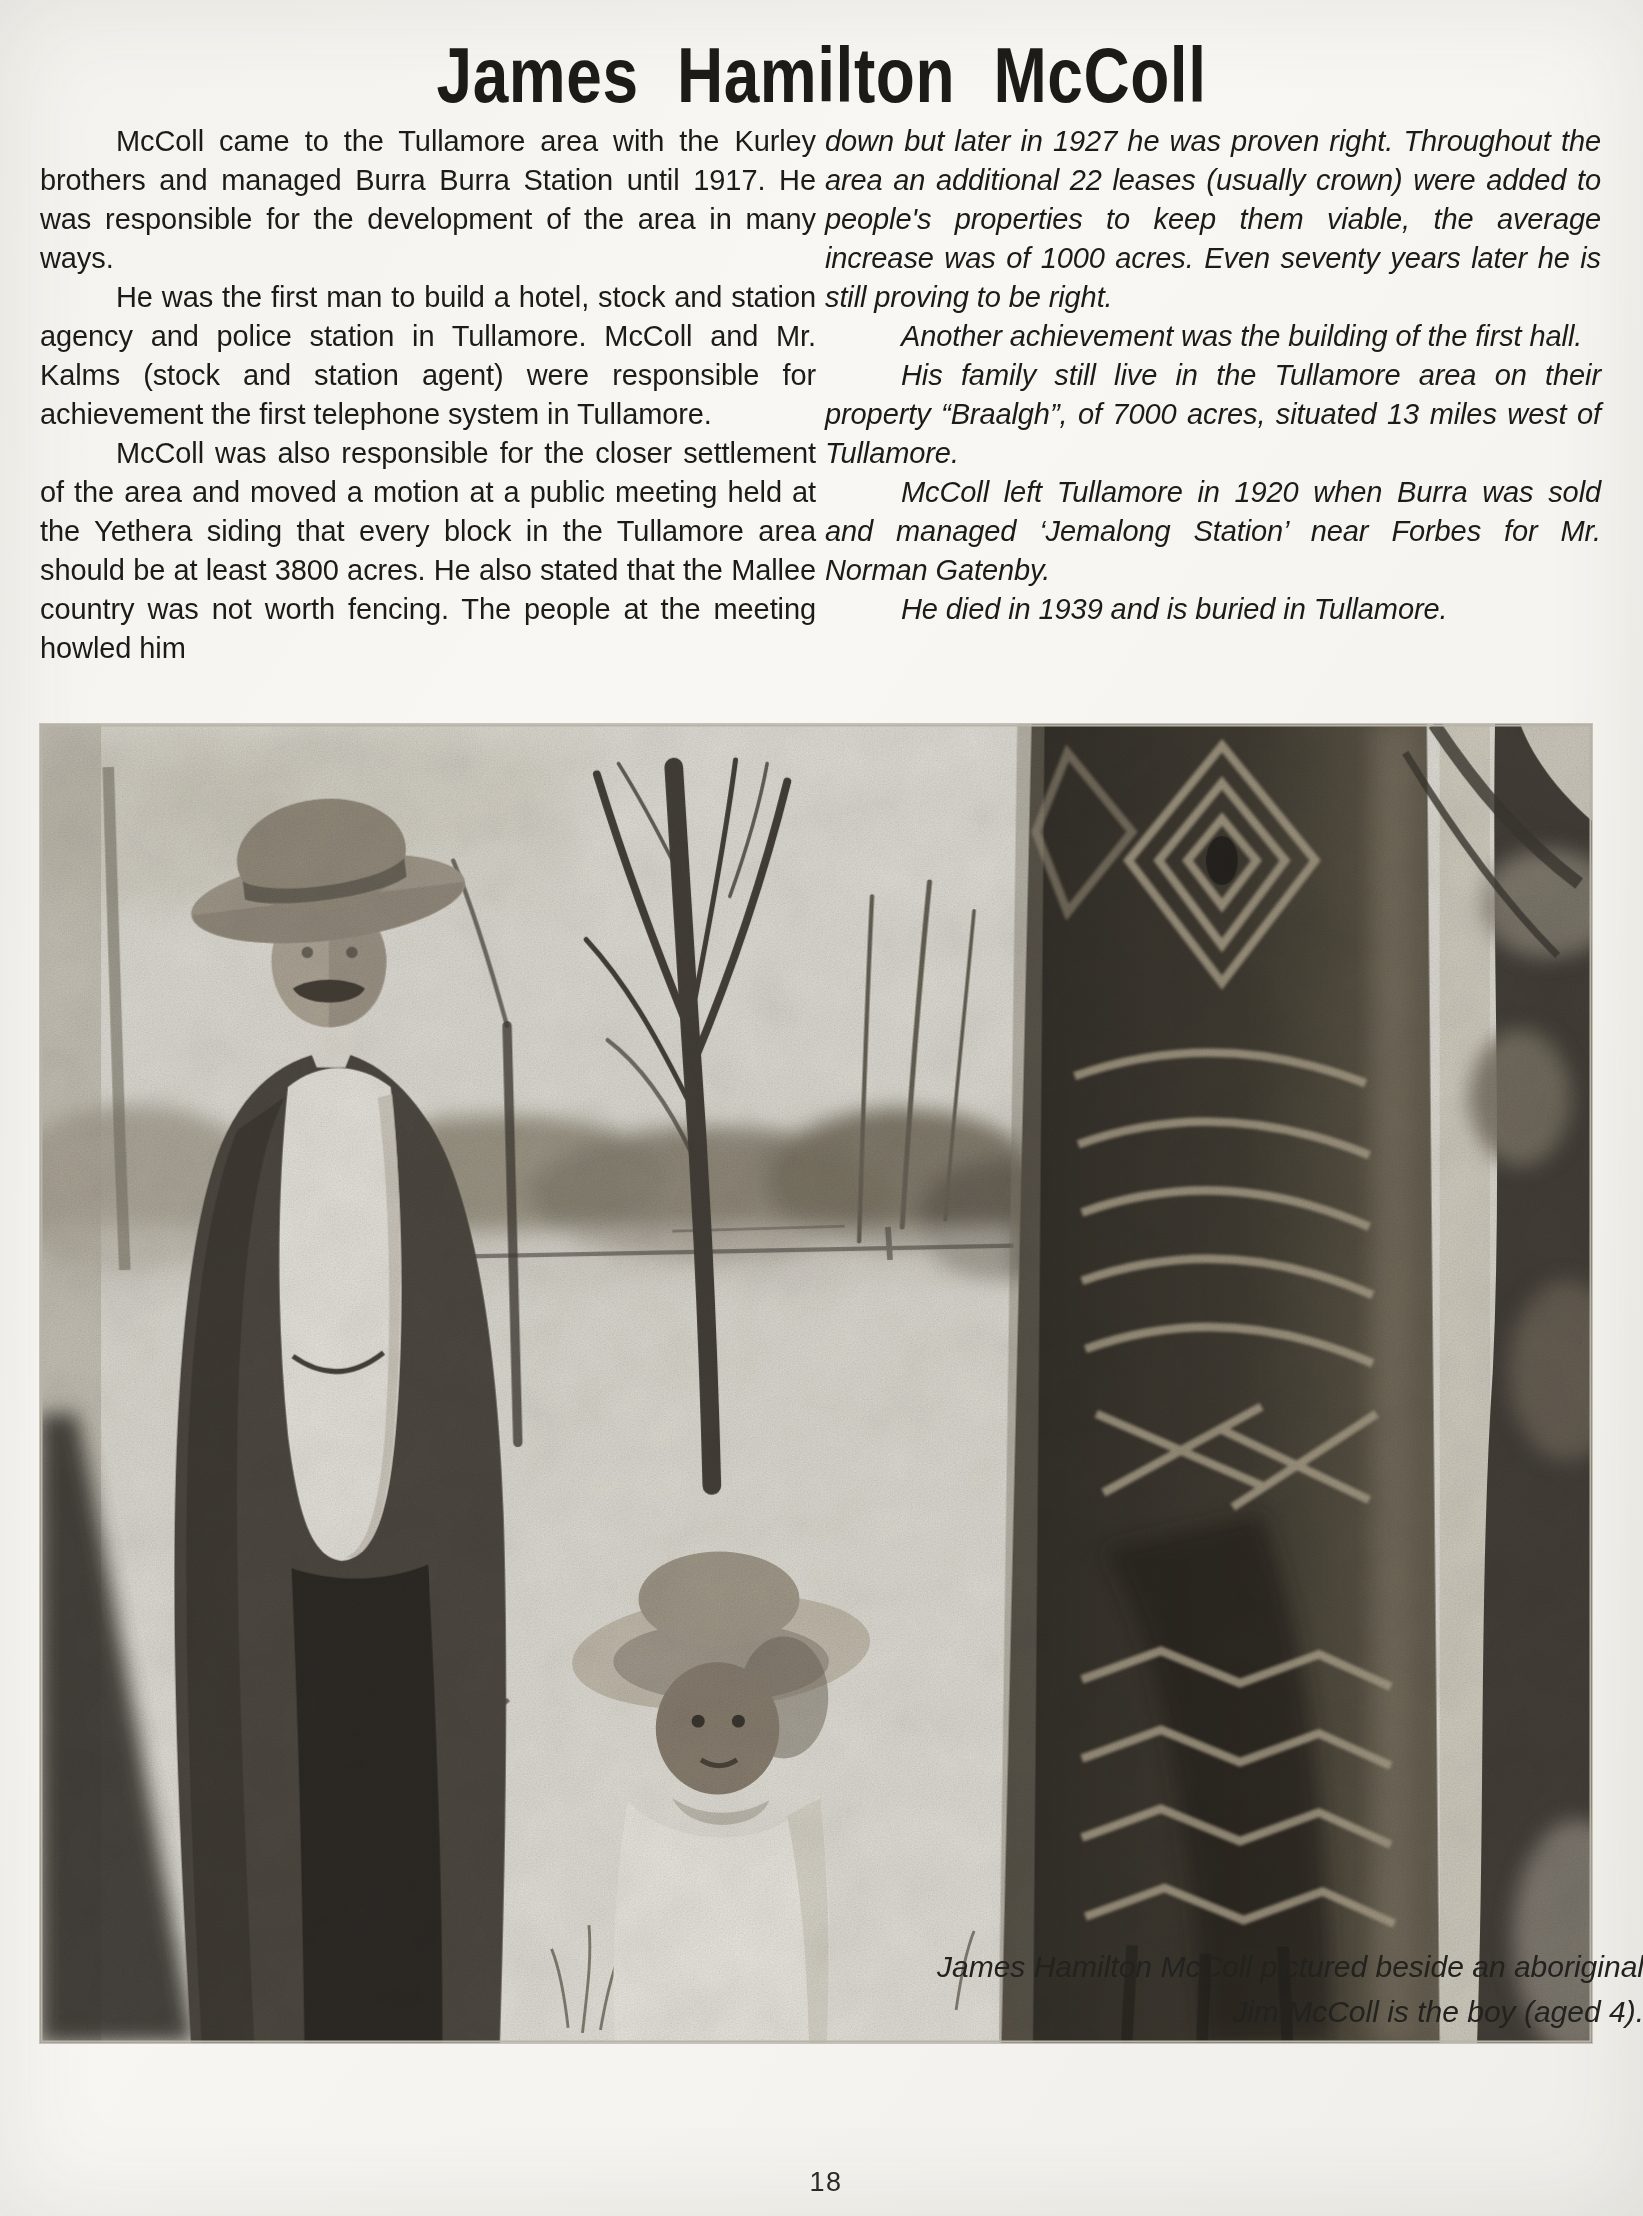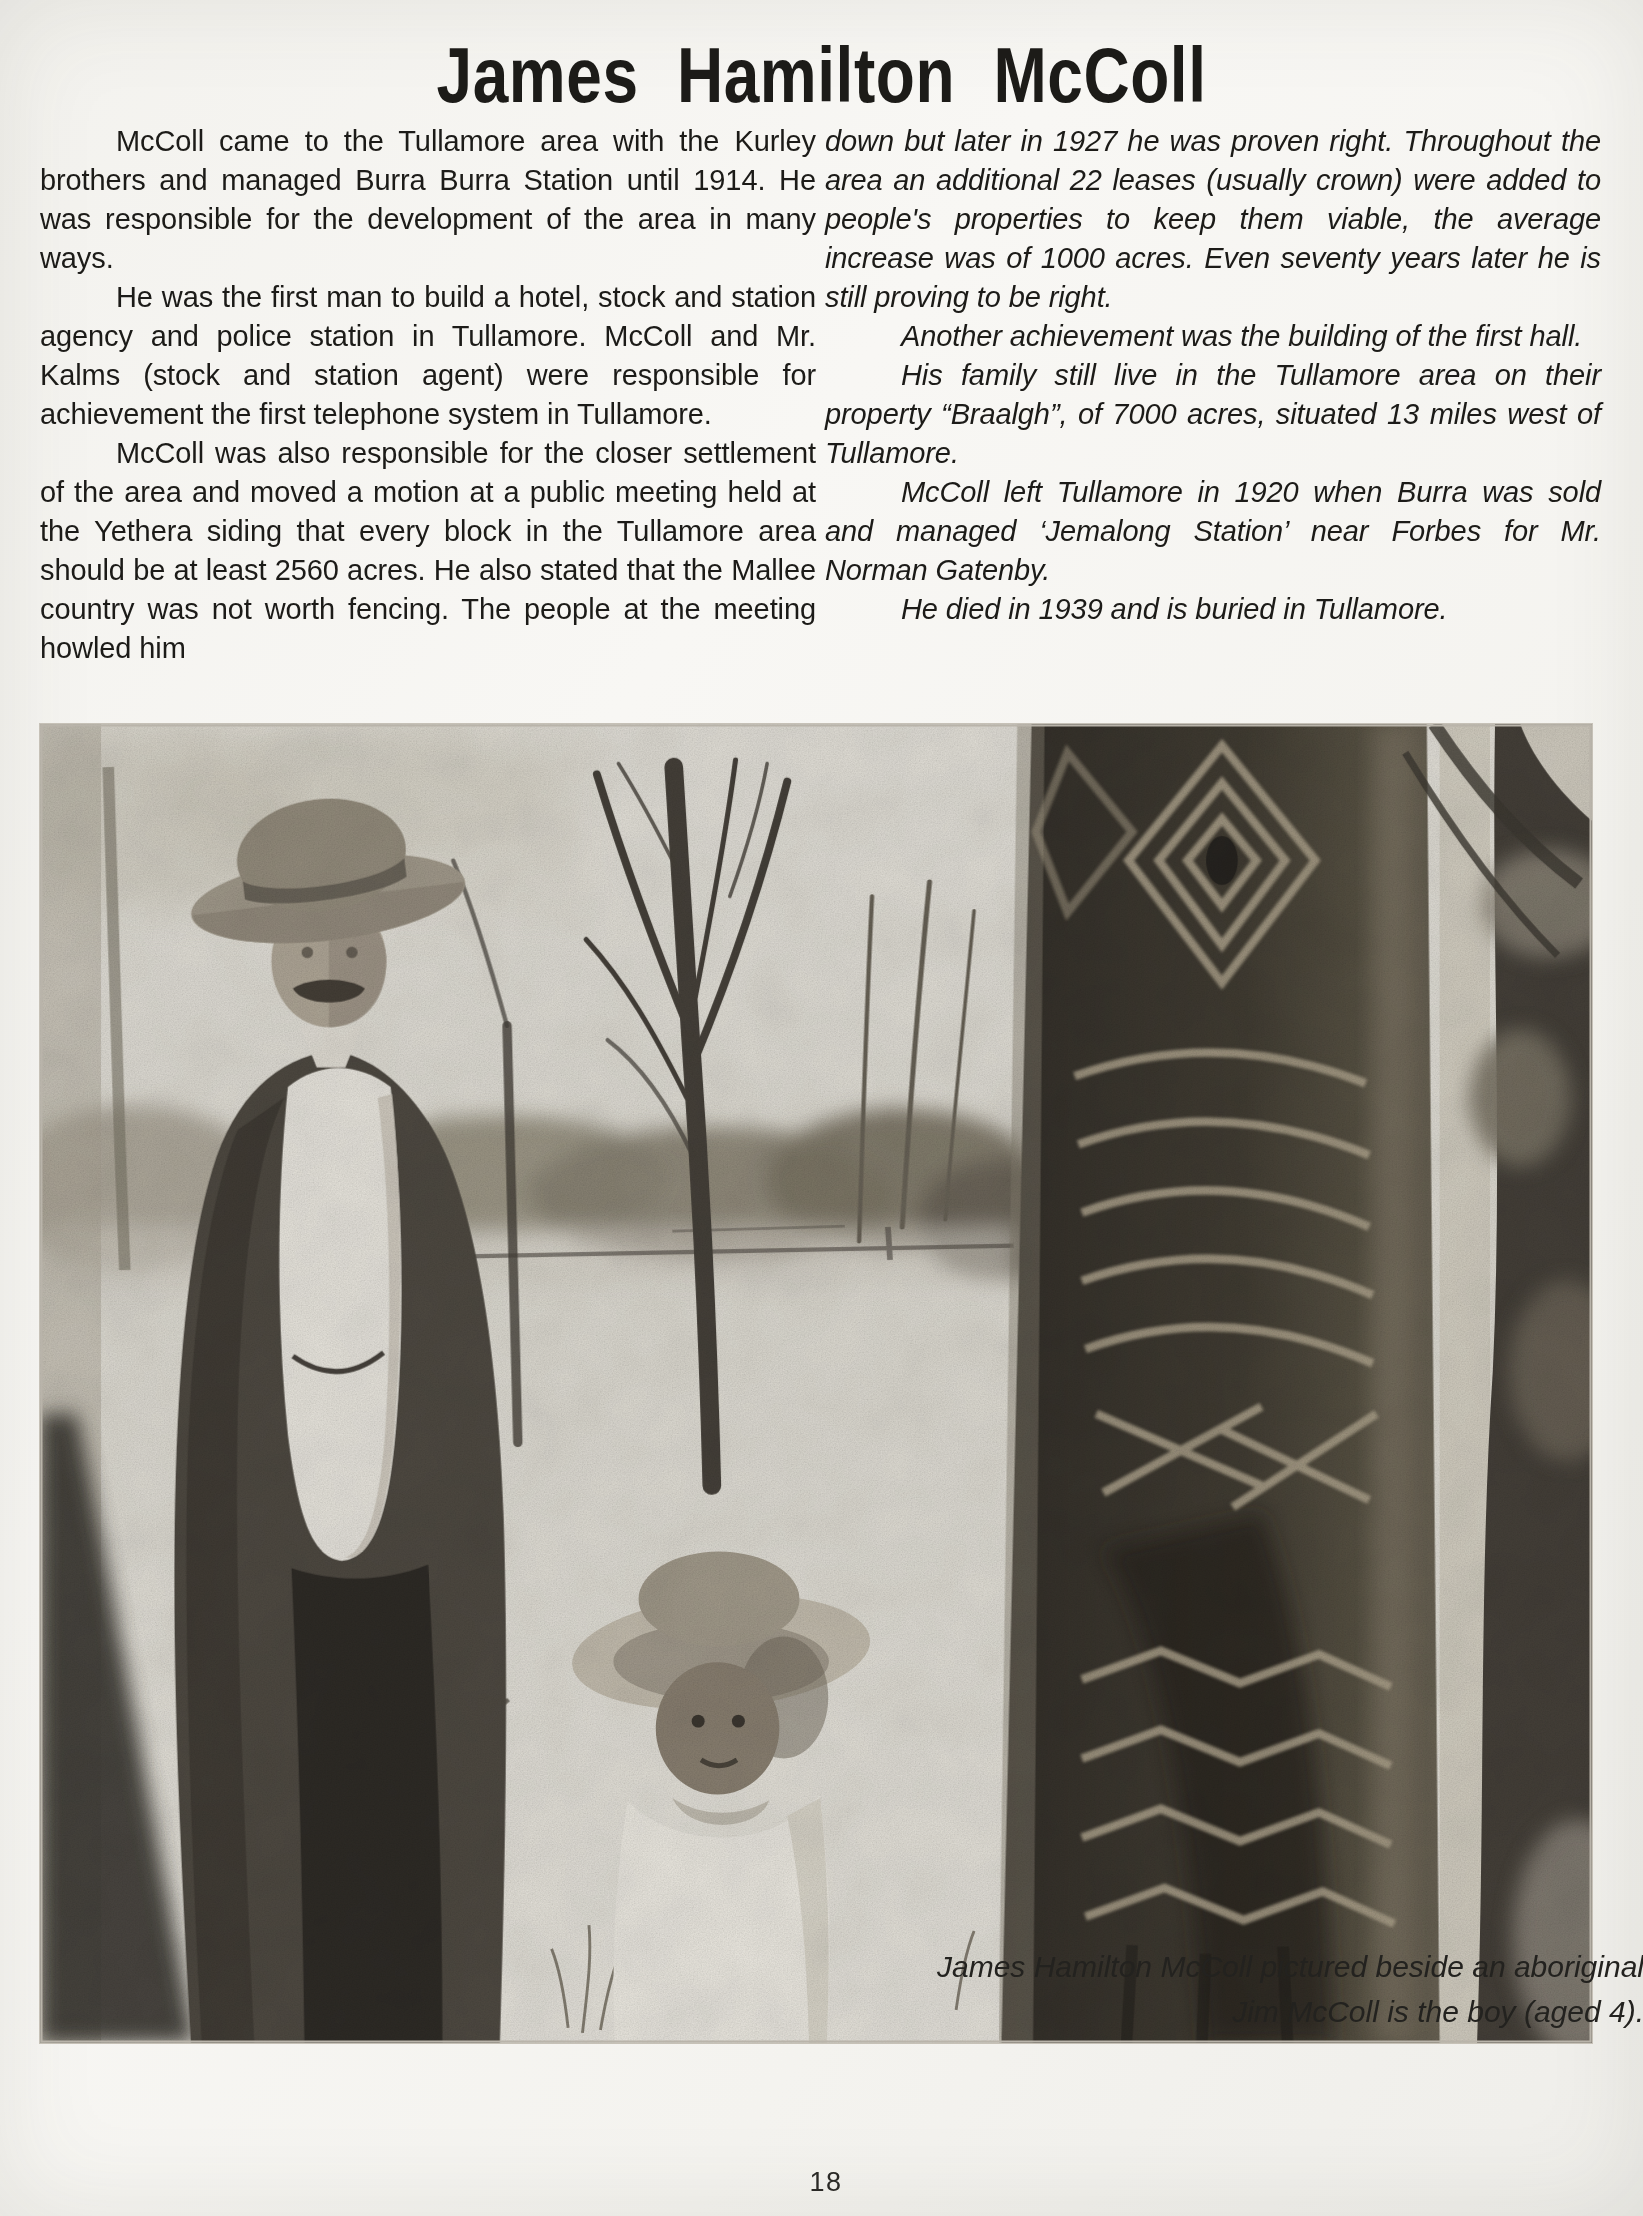--- a/index.html
+++ b/index.html
@@ -47,23 +47,23 @@
   }
 </style>
 </head>
 <body>
 
 <div class="page">
 
   <h1 class="title"><span class="title-inner">James Hamilton McColl</span></h1>
 
   <div class="col col--left">
-    <p class="p-indent">McColl came to the Tullamore area with the Kurley brothers and managed Burra Burra Station until 1914. He was responsible for the development of the area in many ways.</p>
+    <p class="p-indent">McColl came to the Tullamore area with the Kurley brothers and managed Burra Burra Station until 1917. He was responsible for the development of the area in many ways.</p>
     <p class="p-indent p-sgap">He was the first man to build a hotel, stock and station agency and police station in Tullamore. McColl and Mr. Kalms (stock and station agent) were responsible for achievement the first telephone system in Tullamore.</p>
-    <p class="p-indent p-sgap">McColl was also responsible for the closer settlement of the area and moved a motion at a public meeting held at the Yethera siding that every block in the Tullamore area should be at least 2560 acres. He also stated that the Mallee country was not worth fencing. The people at the meeting howled him</p>
+    <p class="p-indent p-sgap">McColl was also responsible for the closer settlement of the area and moved a motion at a public meeting held at the Yethera siding that every block in the Tullamore area should be at least 3800 acres. He also stated that the Mallee country was not worth fencing. The people at the meeting howled him</p>
   </div>
 
   <div class="col col--right">
     <p>down but later in 1927 he was proven right. Throughout the area an additional 22 leases (usually crown) were added to people's properties to keep them viable, the average increase was of 1000 acres. Even seventy years later he is still proving to be right.</p>
     <p class="p-indent p-gap">Another achievement was the building of the first hall.</p>
     <p class="p-indent p-gap">His family still live in the Tullamore area on their property “Braalgh”, of 7000 acres, situated 13 miles west of Tullamore.</p>
     <p class="p-indent p-gap">McColl left Tullamore in 1920 when Burra was sold and managed ‘Jemalong Station’ near Forbes for Mr. Norman Gatenby.</p>
     <p class="p-indent">He died in 1939 and is buried in Tullamore.</p>
   </div>
 

